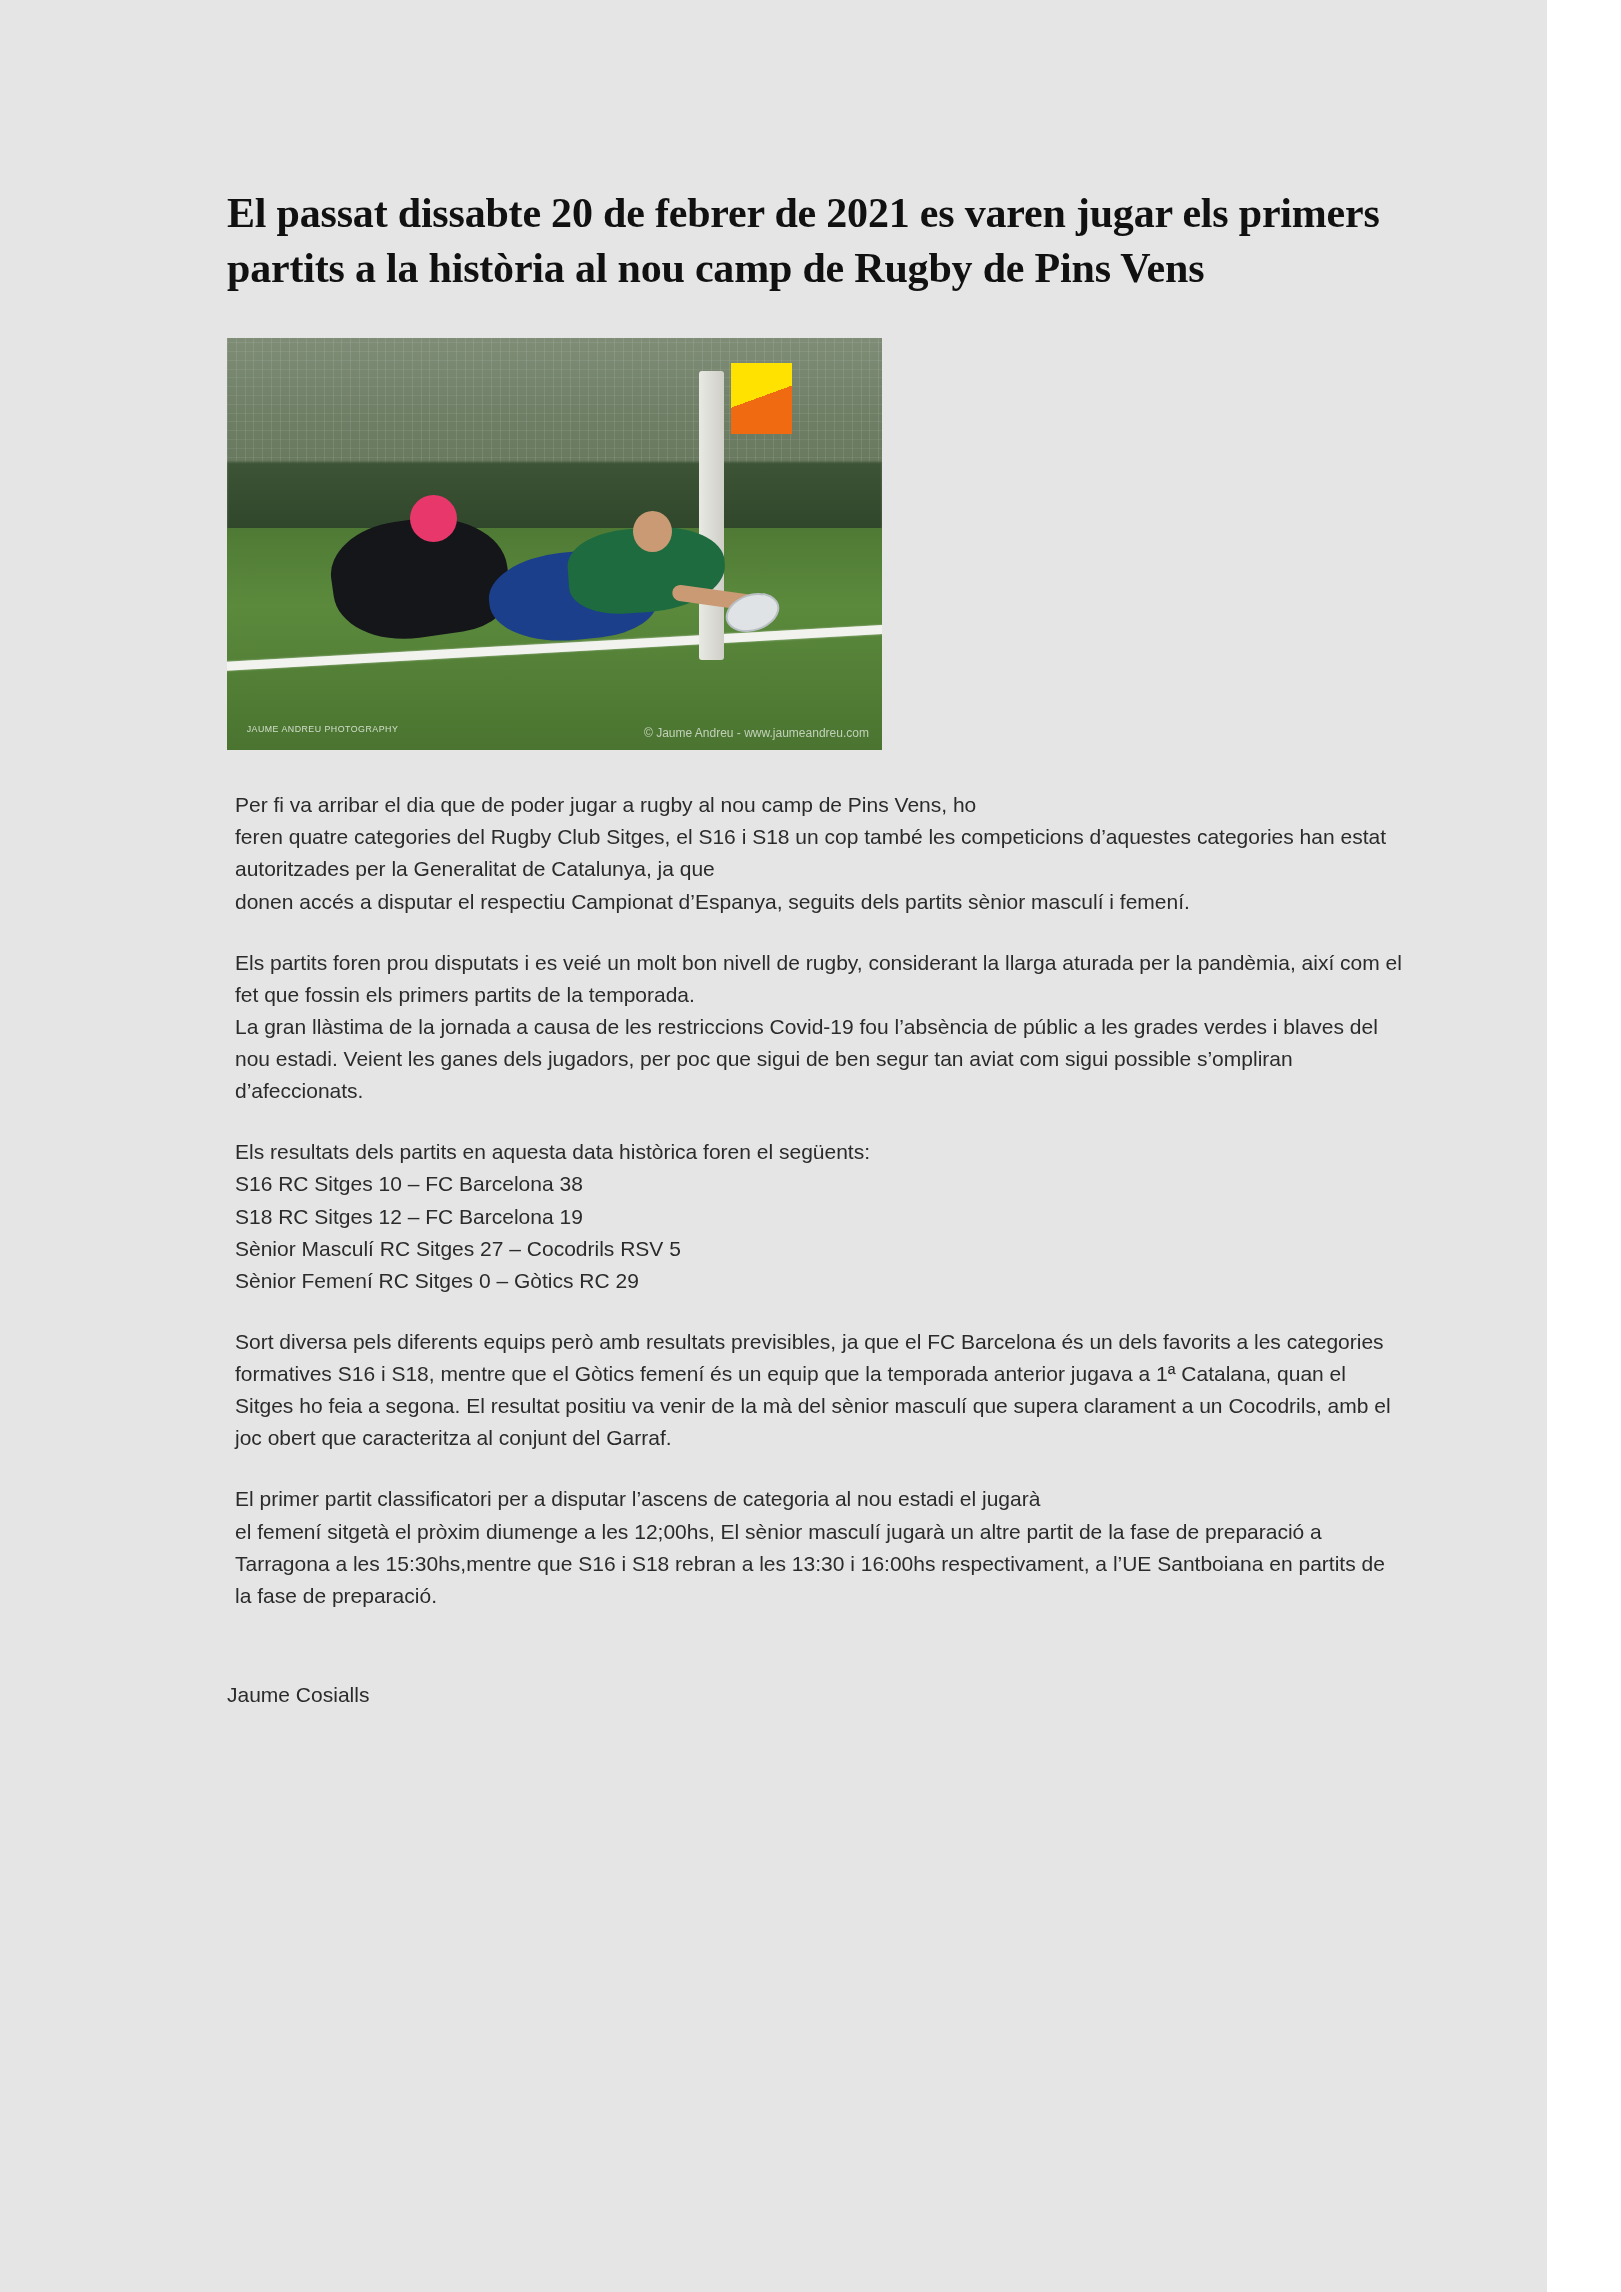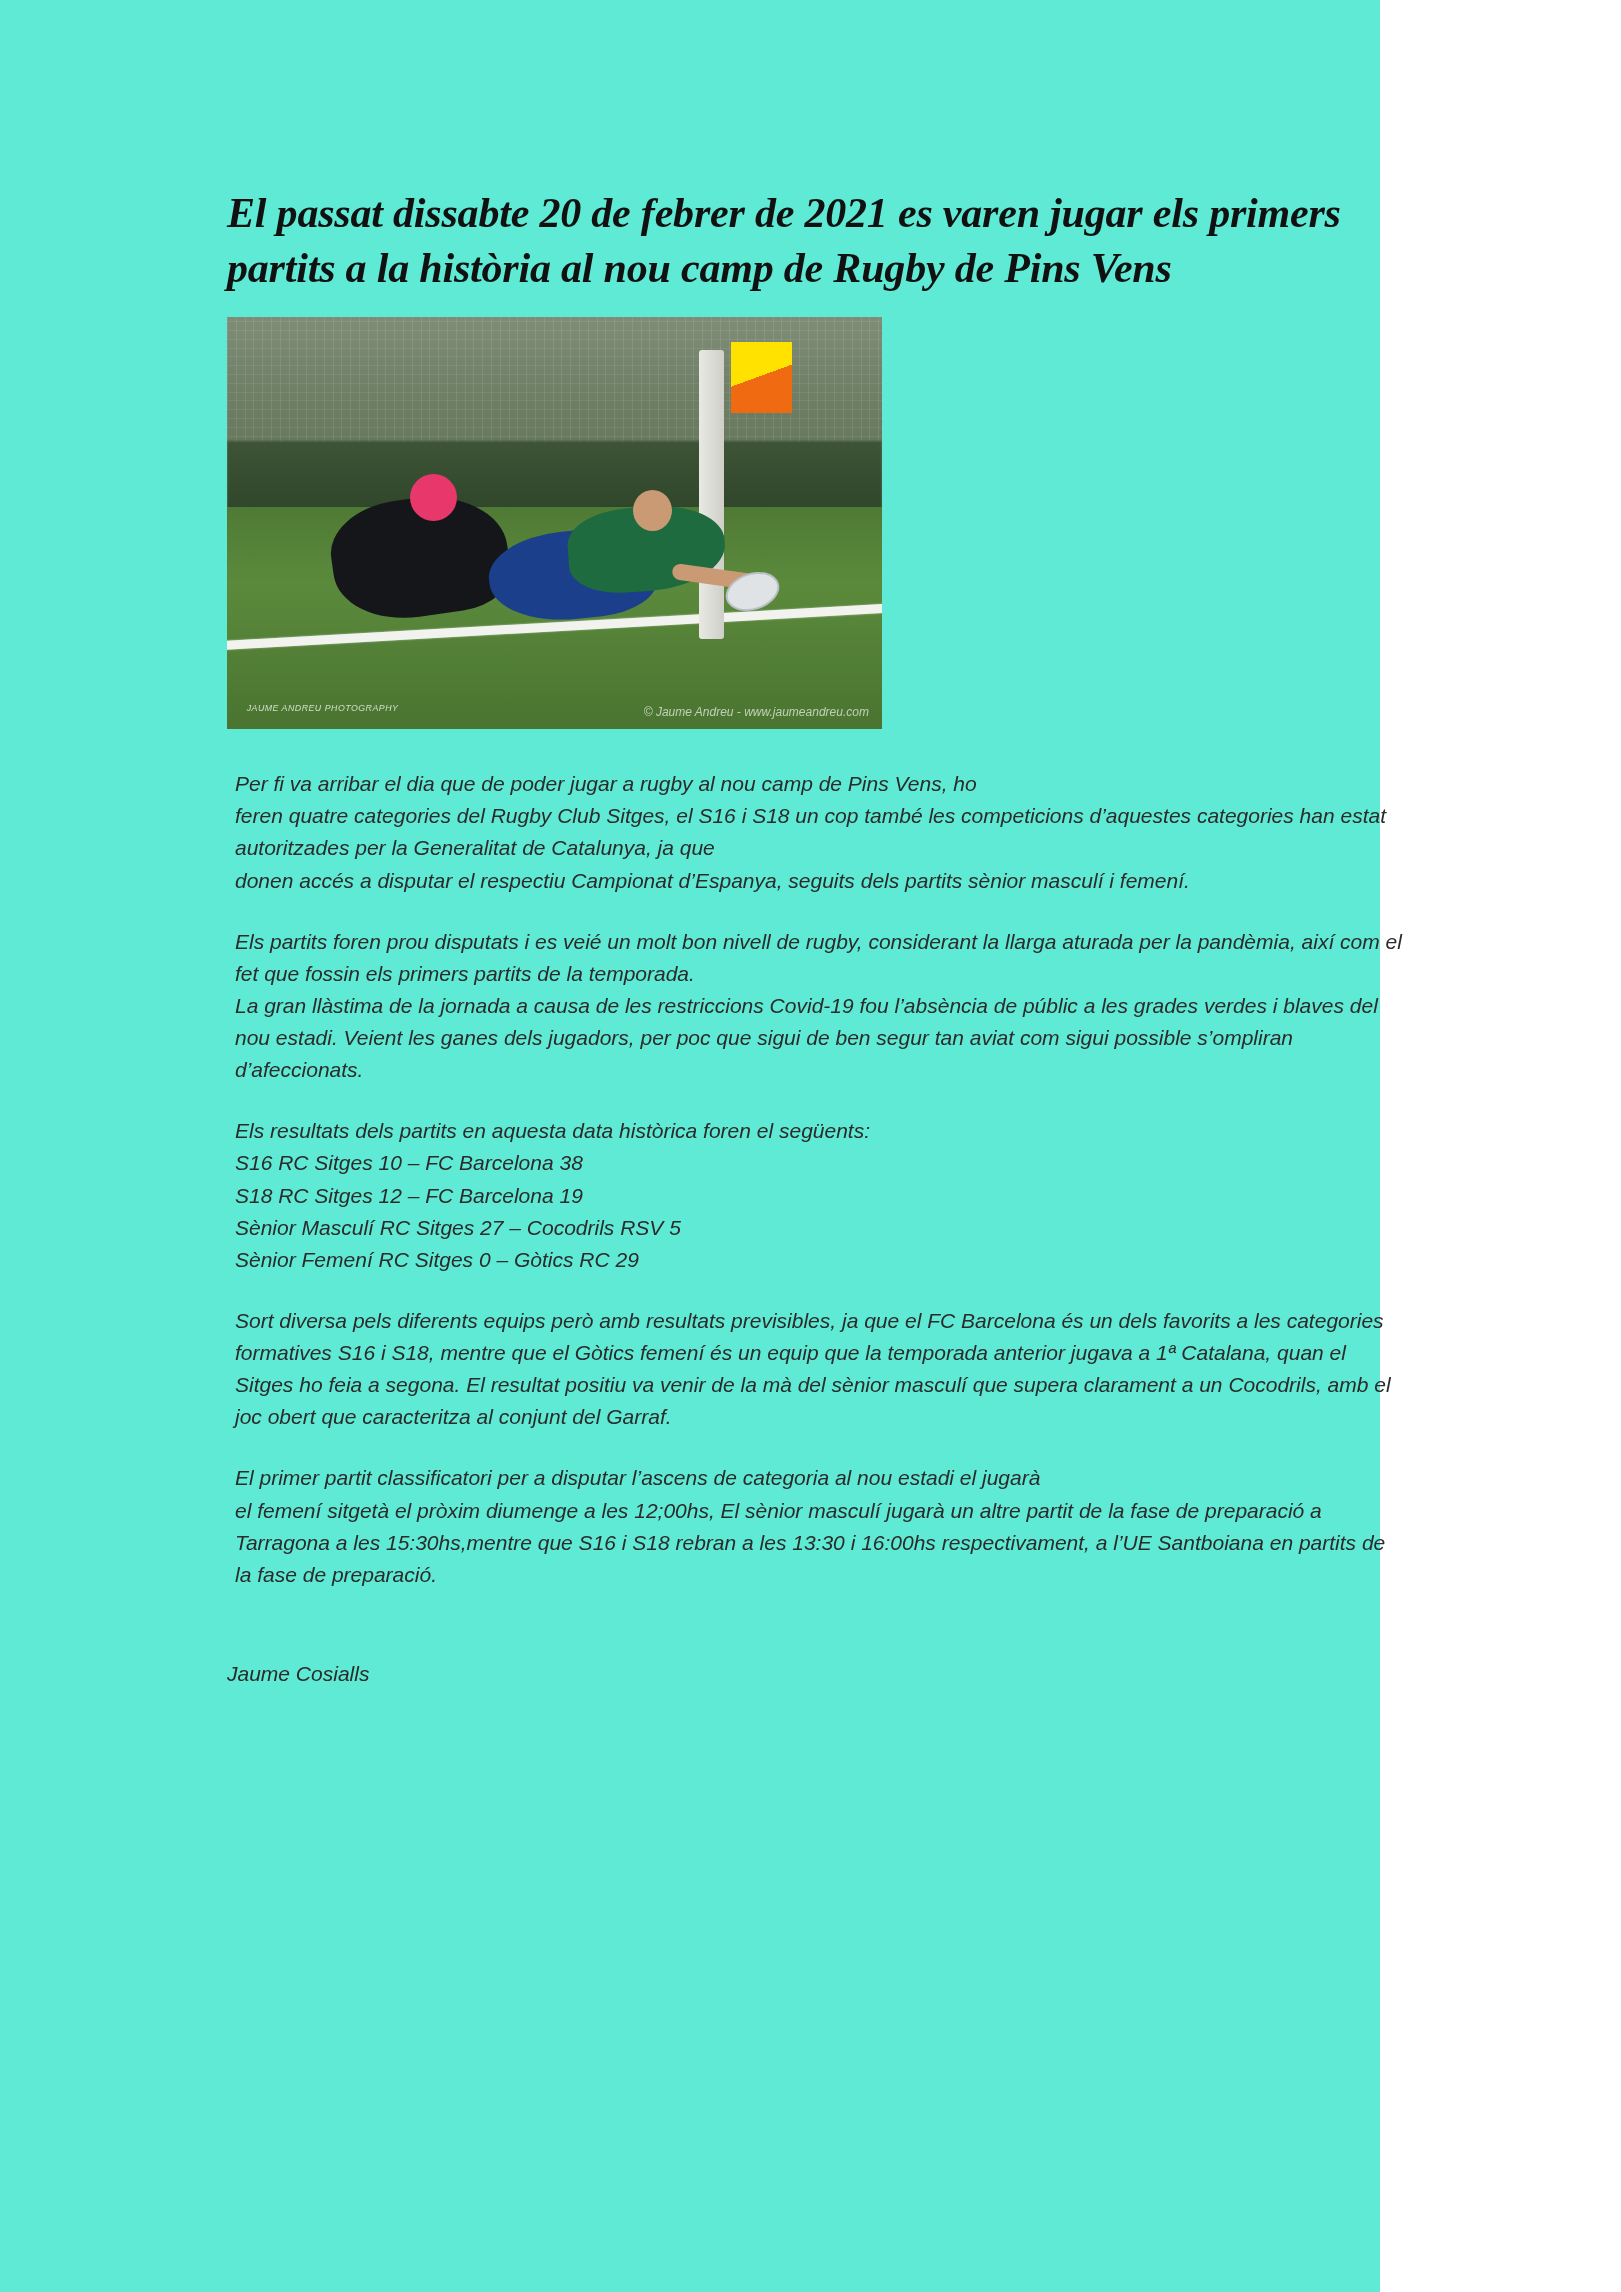--- a/index.html
+++ b/index.html
@@ -8,25 +8,24 @@
     background: #ffffff;
   }
   body {
     width: 1621px;
     height: 2293px;
     font-family: "Liberation Sans", sans-serif;
     color: #222222;
   }
   .page {
     position: relative;
-    width: 1380px;
+    width: 1547px;
     height: 2293px;
-    background: #5eead4;
+    background: #e5e5e5;
     box-sizing: border-box;
-    font-style: italic;
   }
   .content {
     position: absolute;
     left: 227px;
     top: 186px;
     width: 1176px;
   }
   .article-title {
     font-family: "Liberation Serif", serif;
     font-weight: bold;
@@ -38,21 +37,21 @@
     max-width: 1171px;
   }
   .article-date {
     font-family: "Liberation Serif", serif;
     font-size: 21.6px;
     color: #555555;
     margin-top: 27.4px;
     margin-bottom: 0;
   }
   .photo-wrap {
-    margin-top: 22px;
+    margin-top: 43px;
     width: 655px;
     height: 412px;
     position: relative;
     overflow: hidden;
     background: #7d8a6a;
   }
   
   .ph-sky {
     position: absolute; left: 0; top: 0; width: 100%; height: 46%;
     background: linear-gradient(180deg, #7f8d77 0%, #6f7f66 40%, #5e7154 100%);

